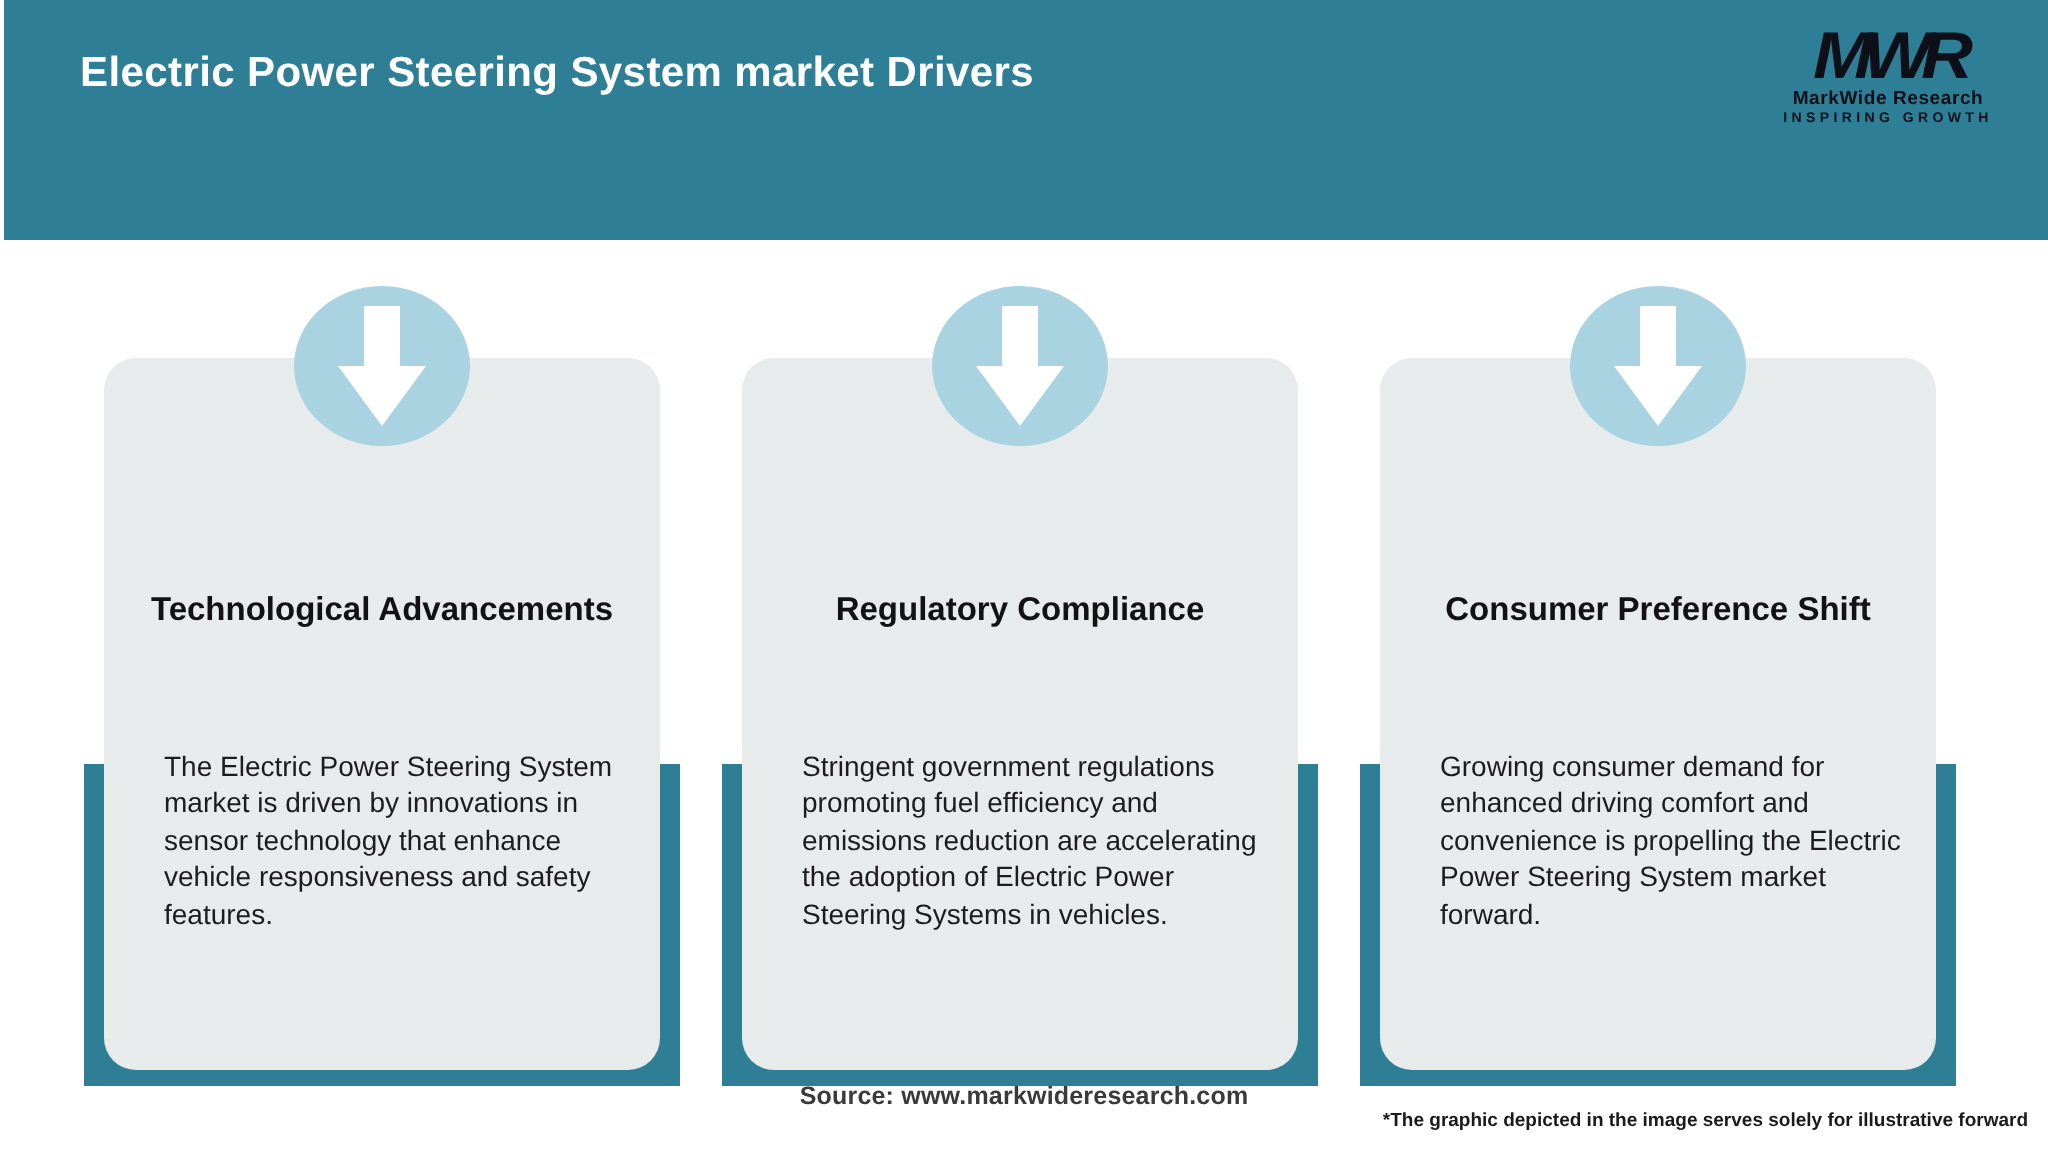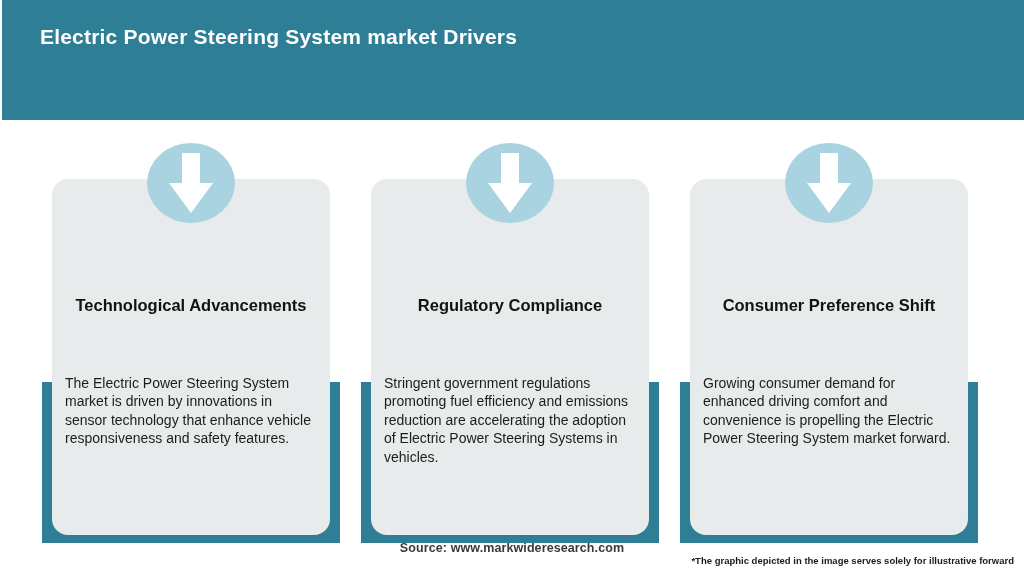--- a/index.html
+++ b/index.html
@@ -62,20 +62,21 @@
     text-align:center;
     font-size:16.5px;font-weight:bold;color:#121212;
     line-height:1.15;
     padding:0 10px;
   }
   .card p{
     margin-top:59px;
     padding:0 13px;
     font-size:14px;line-height:18.5px;color:var(--ink);
     text-align:left;
+    margin-left:17px;
   }
   .circle{
     position:absolute;top:3px;left:50%;transform:translateX(-50%);
     width:88px;height:80px;border-radius:50%;
     background:var(--light-blue);
     z-index:2;
     display:flex;align-items:center;justify-content:center;
   }
   .circle svg{display:block;margin-top:2px;}
 
@@ -91,20 +92,25 @@
     white-space:nowrap;
   }
 </style>
 </head>
 <body>
 
 <div class="page">
 
   <header class="topbar">
     <h1 class="page-title">Electric Power Steering System market Drivers</h1>
+    <div class="logo">
+      <div class="logo-mark">MWR</div>
+      <div class="logo-name">MarkWide Research</div>
+      <div class="logo-tagline">INSPIRING GROWTH</div>
+    </div>
   </header>
 
   <section class="column col-0">
     <div class="underlay"></div>
     <div class="card">
       <h2>Technological Advancements</h2>
       <p>The Electric Power Steering System market is driven by innovations in sensor technology that enhance vehicle responsiveness and safety features.</p>
     </div>
     <div class="circle">
       <svg width="52" height="62" viewBox="0 0 52 62" aria-hidden="true">

